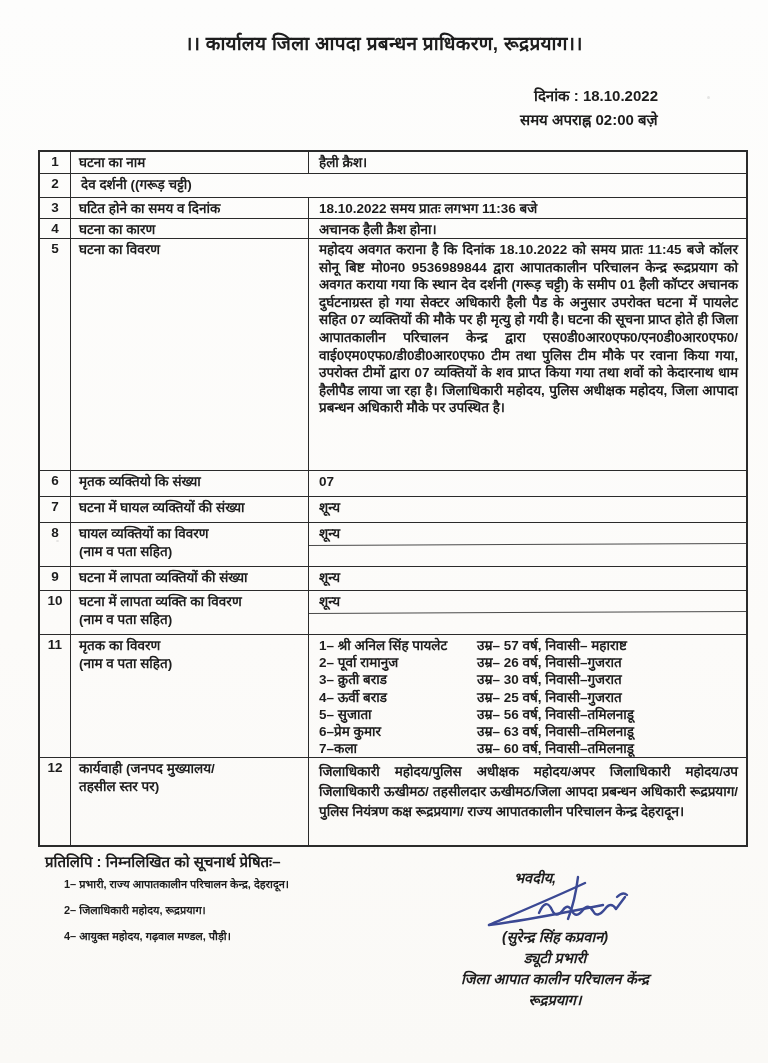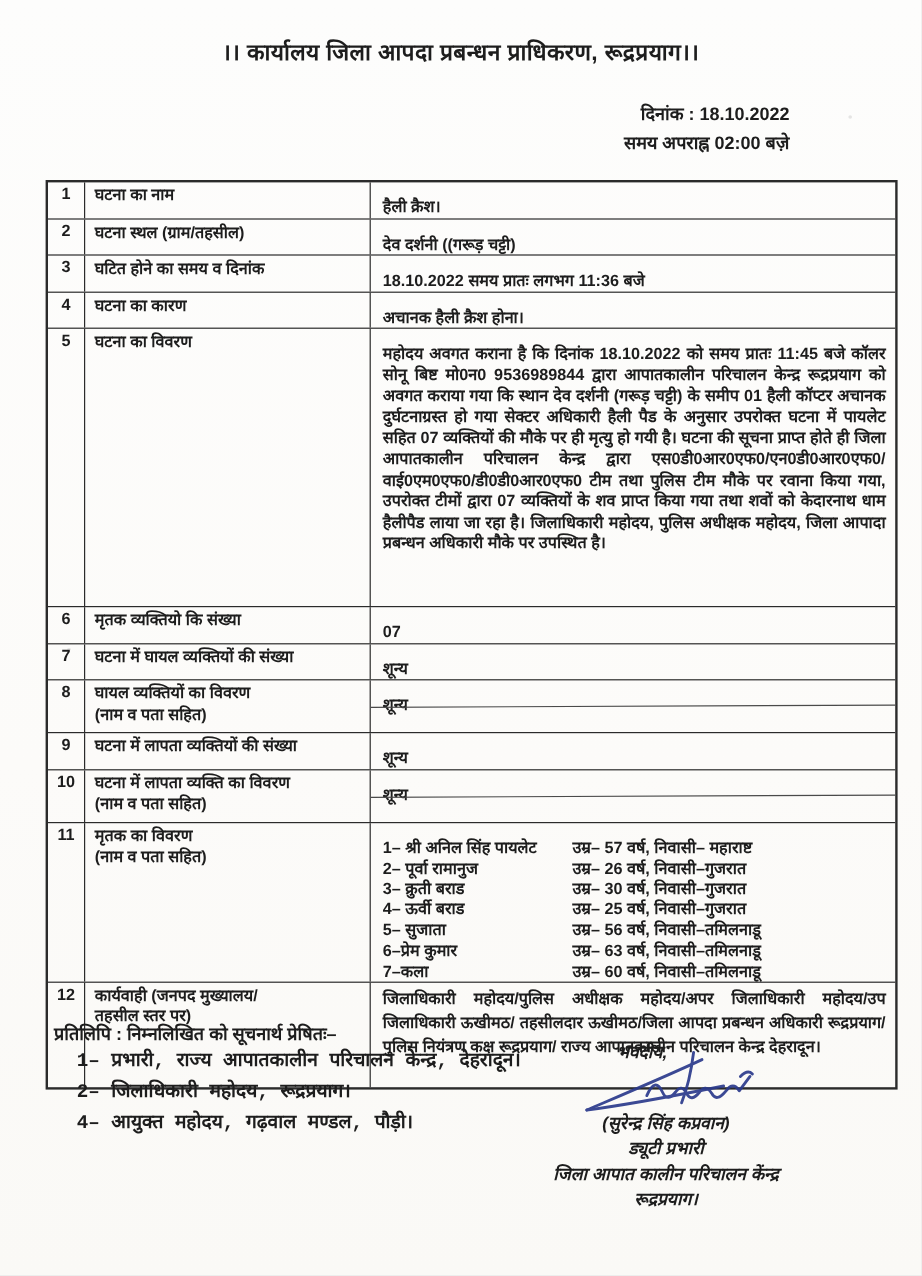--- a/index.html
+++ b/index.html
@@ -40,36 +40,36 @@
   .trow:first-child{border-top:none;}
   .c-sn{
     width:31px;flex:none;border-right:1.4px solid #2b2b2b;
     text-align:center;padding-top:2px;box-sizing:border-box;
   }
   .c-label{
     width:238px;flex:none;border-right:1.4px solid #2b2b2b;
     padding:2px 6px 0 8px;box-sizing:border-box;line-height:17.5px;
   }
   .c-val{
-    flex:1;padding:12px 8px 0 10px;box-sizing:border-box;
+    flex:1;padding:2px 8px 0 10px;box-sizing:border-box;
     position:relative;line-height:17.5px;
   }
   .h1{min-height:21px}.h2{min-height:24px}.h3{min-height:20px}.h4{min-height:19px}
   .h5{min-height:232px}.h6{min-height:26px}.h7{min-height:26px}.h8{min-height:44px}
   .h9{min-height:24px}.h10{min-height:44px}.h11{min-height:120px}.h12{min-height:88px}
   .just{text-align:justify;}
   .para{line-height:17.6px;}
   .act-val{line-height:20px;padding-top:4px;}
   .midline{position:absolute;left:0;right:0;top:21px;border-top:1.2px solid #4a4a4a;transform:rotate(-0.25deg);}
   .dead-row{display:flex;line-height:17.2px;}
   .dead-name{display:inline-block;min-width:158px;flex:none;}
   .dead-details{flex:1;}
   
   .copies-head{position:absolute;left:45px;top:851px;font-size:15px;font-weight:700;}
-  .copies-list{position:absolute;left:64px;top:874px;font-size:16px;font-weight:700;line-height:20px;font-family:Liberation Mono, monospace;}
+  .copies-list{position:absolute;left:64px;top:874px;font-size:11px;font-weight:700;line-height:20px;}
   .copies-list .ci{margin-bottom:6px;}
   .sign-block{
     position:absolute;left:438px;top:868px;width:234px;
     text-align:center;font-size:14.5px;font-weight:700;line-height:21px;font-style:italic;
   }
   .salutation{display:block;text-align:center;padding-right:40px;}
   .sig-svg{display:block;margin:-14px auto -6px auto;position:relative;left:12px;}
   .noise1,.noise2{position:absolute;border-radius:50%;background:rgba(120,120,120,.18);}
   .noise1{width:3px;height:3px;left:707px;top:96px;}
   .noise2{width:3px;height:2px;left:56px;top:540px;}
@@ -93,21 +93,20 @@
   <div class="tbl">
 
     <div class="trow h1">
       <div class="c-sn">1</div>
       <div class="c-label">घटना का नाम</div>
       <div class="c-val">हैली क्रैश।</div>
     </div>
 
     <div class="trow h2">
       <div class="c-sn">2</div>
-      <div class="c-label">घटना स्थल (ग्राम/तहसील)</div>
       <div class="c-val">देव दर्शनी ((गरूड़ चट्टी)</div>
     </div>
 
     <div class="trow h3">
       <div class="c-sn">3</div>
       <div class="c-label">घटित होने का समय व दिनांक</div>
       <div class="c-val">18.10.2022  समय प्रातः लगभग 11:36 बजे</div>
     </div>
 
     <div class="trow h4">

